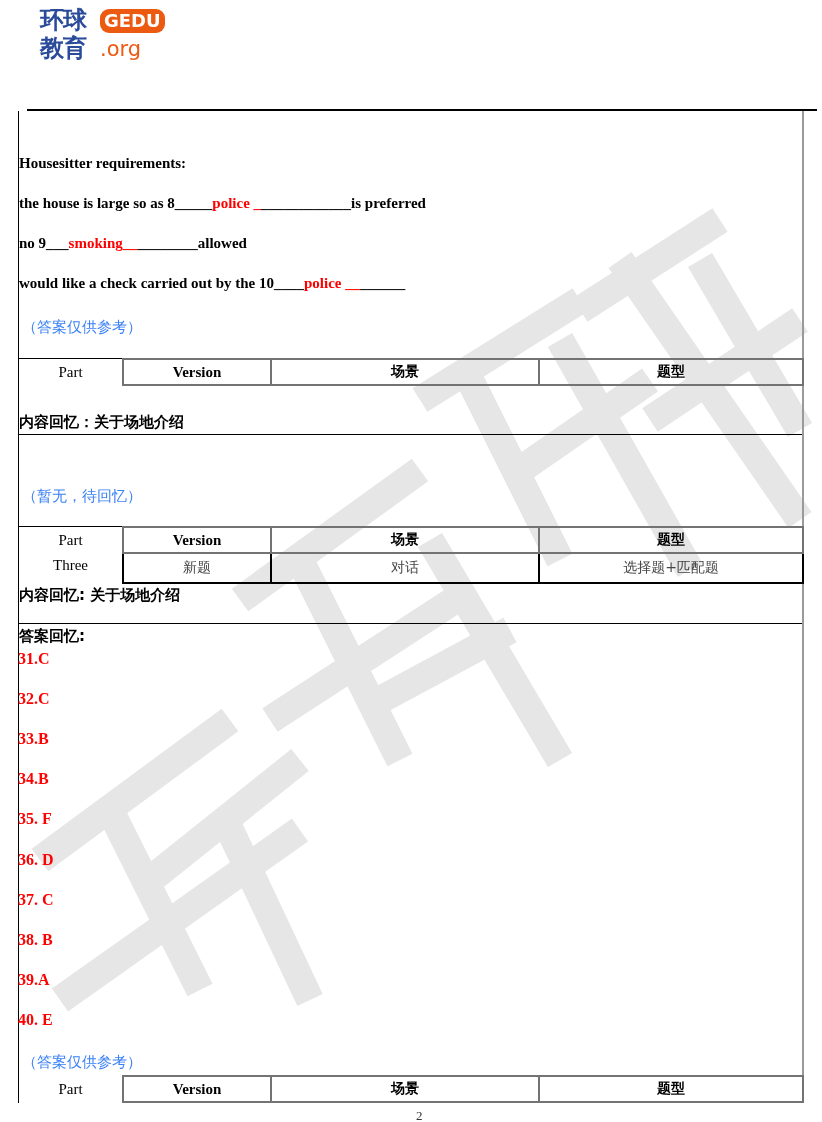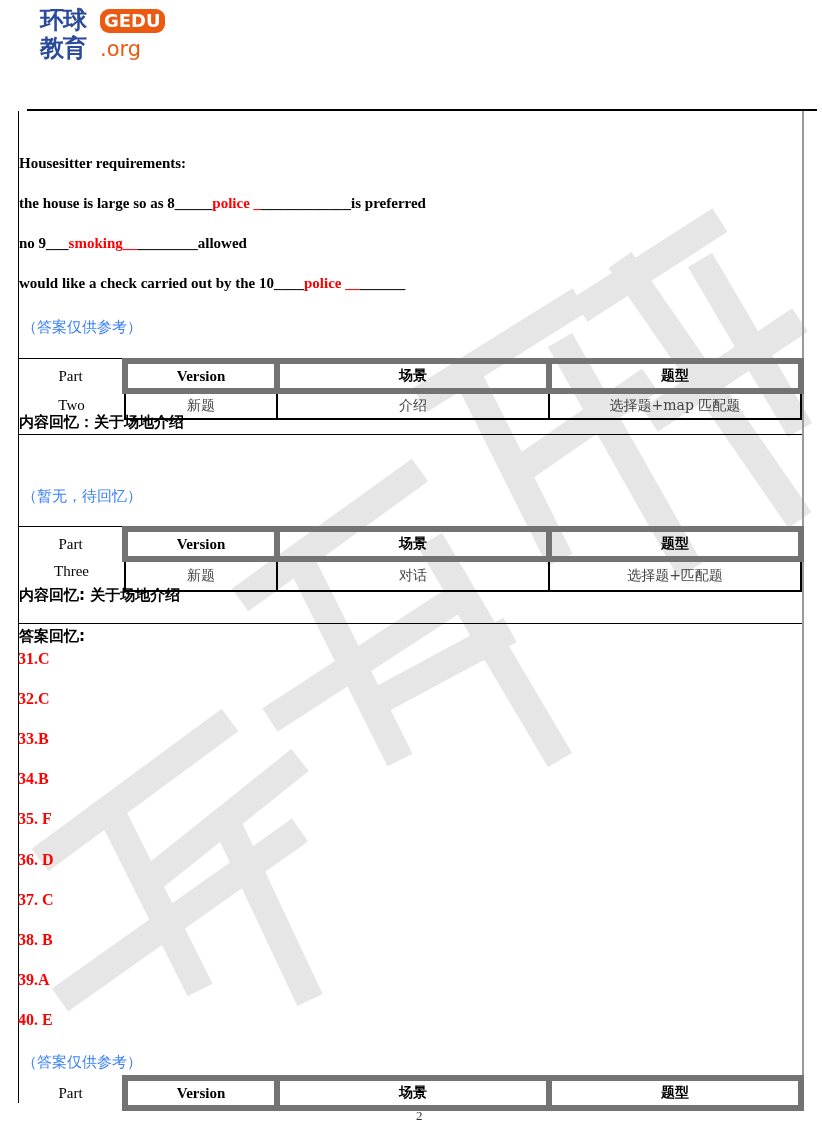--- a/index.html
+++ b/index.html
@@ -21,21 +21,21 @@
 
     .watermark { position: absolute; left: 0; top: 0; width: 822px; height: 1122px; pointer-events: none; }
 
     .line { position: absolute; left: 19px; font-weight: bold; font-size: 15px; white-space: nowrap; }
     .red { color: #ff0000; }
     .note { position: absolute; left: 22px; font-family: "DejaVu Sans", sans-serif; font-size: 15px; color: #3b82f6; white-space: nowrap; }
 
     .ptable { position: absolute; left: 19px; width: 785px; border-collapse: collapse; }
     .ptable td { padding: 0; text-align: center; font-size: 15px; height: 24px; }
     .ptable .part { font-weight: normal; width: 103px; line-height: 25px; vertical-align: middle; }
-    .ptable .hd { font-weight: bold; border: 6px solid #737373; }
+    .ptable .hd { font-weight: bold; border: 2px solid #737373; }
     .ptable .val { border: 2px solid #000; color: #444; font-family: "DejaVu Serif", serif; font-size: 14px; }
     .ptable .cn-bold { font-family: "DejaVu Sans", sans-serif; font-weight: bold; font-size: 14px; }
 
     .hline { position: absolute; left: 19px; width: 783px; height: 1px; background: #000; }
     .recall { position: absolute; left: 19px; font-family: "DejaVu Sans", sans-serif; font-weight: bold; font-size: 15px; white-space: nowrap; }
     .ans { position: absolute; left: 18px; color: #ff0000; font-weight: bold; font-size: 16px; }
     .pagenum { position: absolute; left: 416px; top: 1108px; font-size: 13px; color: #333; }
   </style>
 </head>
 <body>
@@ -95,26 +95,20 @@
 <div class="hline" style="top:358px"></div>
 
 <table class="ptable" style="top:358px">
   <tbody>
       <tr>
     <td class="part">Part</td>
     <td class="hd" style="width:146px">Version</td>
     <td class="hd cn-bold" style="width:266px">场景</td>
     <td class="hd cn-bold">题型</td>
   </tr>
-  <tr>
-    <td class="part">Two</td>
-    <td class="val">新题</td>
-    <td class="val">介绍</td>
-    <td class="val">选择题+map 匹配题</td>
-  </tr>
 </tbody>
   </table>
 
 <div class="recall" style="top:413px">内容回忆：关于场地介绍</div>
 <div class="hline" style="top:434px"></div>
 
 <div class="note" style="top:487px">（暂无，待回忆）</div>
 
 <div class="hline" style="top:526px"></div>
 

